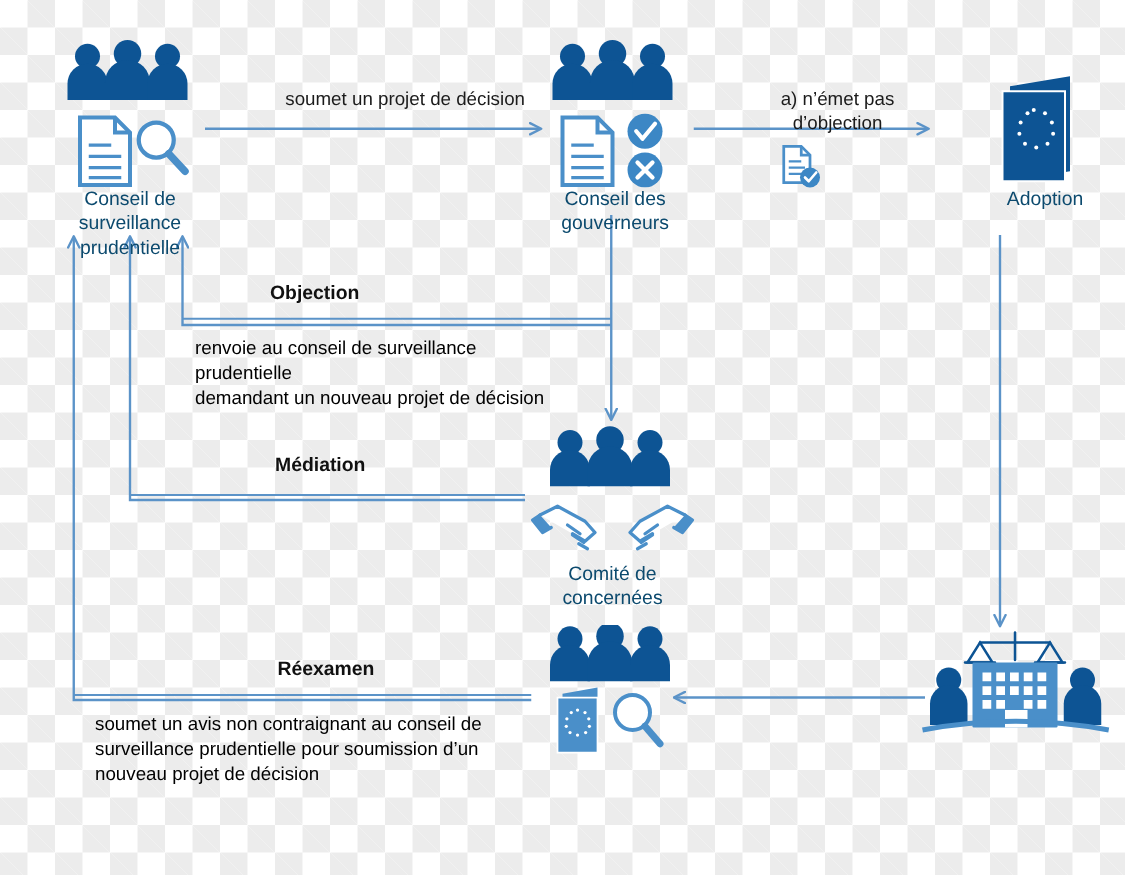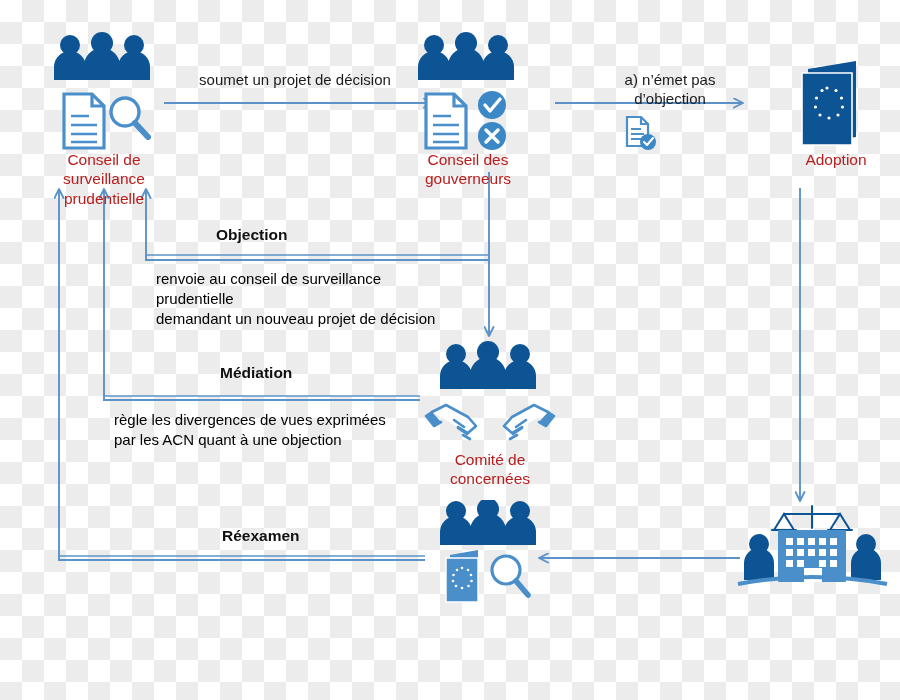--- a/index.html
+++ b/index.html
@@ -26,21 +26,21 @@
     background-position: 0 0, 22px 22px;
     z-index: 0;
   }
   .layer { position: absolute; inset: 0; z-index: 2; }
   svg.edges { position: absolute; left: 0; top: 0; width: 900px; height: 700px; z-index: 1; }
 
   .node { position: absolute; text-align: center; z-index: 3; }
   .node .icons { position: relative; height: 118px; }
   .node .caption {
     font-size: 15.5px;
-    color: #b91c1c;
+    color: #0c4a6e;
     line-height: 1.25;
     white-space: pre-line;
   }
 
   .edge-label {
     position: absolute;
     font-size: 15px;
     color: #1b1b1b;
     line-height: 1.28;
     z-index: 4;
@@ -124,21 +124,21 @@
             <circle cx="101" cy="80" r="14" fill="#ffffff"></circle>
             <path d="M111 91 L124 105" stroke-width="6" stroke-linecap="round"></path>
           </g>
         </svg>
       </div>
       <div class="caption">Conseil de
 surveillance
 prudentielle</div>
     </div>
 
-    <div class="node" style="left:388px; top:32px; width:160px;text-align:center;">
+    <div class="node" style="left:412px; top:32px; width:160px;text-align:center;">
       <div class="icons">
         <svg width="160" height="118" viewBox="0 0 160 118">
           <g fill="#0d5494">
             <circle cx="46" cy="13" r="10"></circle>
             <path d="M30 48 v-13 a16 16 0 0 1 32 0 v13 z"></path>
             <circle cx="78" cy="11" r="11"></circle>
             <path d="M60 48 v-14 a18 18 0 0 1 36 0 v14 z"></path>
             <circle cx="110" cy="13" r="10"></circle>
             <path d="M94 48 v-13 a16 16 0 0 1 32 0 v13 z"></path>
           </g>
@@ -279,21 +279,21 @@
             <circle cx="29" cy="44" r="10"></circle>
             <path d="M14 80 v-17 a15 15 0 0 1 30 0 v17 z"></path>
             <circle cx="136" cy="44" r="10"></circle>
             <path d="M121 80 v-17 a15 15 0 0 1 30 0 v17 z"></path>
           </g>
           <path d="M8 84 Q82 70 157 84" fill="none" stroke="#4a8fc9" stroke-width="4"></path>
         </svg>
       </div>
     </div>
 
-    <div class="edge-label center" style="left:170px; top:70px; width:250px;">soumet un projet de décision</div>
+    <div class="edge-label center" style="left:170px; top:70px; width:250px;text-align:right;">soumet un projet de décision</div>
 
     <div class="edge-label center" style="left:590px; top:70px; width:160px;">a) n’émet pas
 d’objection</div>
 
     <div style="position:absolute; left:615px; top:113px; z-index:4;">
       <svg width="50" height="40" viewBox="0 0 50 40">
         <g fill="none" stroke="#4a8fc9" stroke-width="2.2">
           <path d="M12 4 h14 l7 7 v22 h-21 z" fill="#ffffff"></path>
           <path d="M26 4 v7 h7"></path>
           <path d="M16 16 h10 M16 21 h13 M16 26 h13" stroke-width="1.8"></path>
@@ -304,19 +304,20 @@
     </div>
 
 
 
     <div class="sect-title" style="left:216px; top:226px;">Objection</div>
     <div class="sect-body" style="left:156px; top:269px; width:370px;">renvoie au conseil de surveillance
 prudentielle
 demandant un nouveau projet  de décision</div>
 
     <div class="sect-title" style="left:220px; top:364px;">Médiation</div>
-    <div class="sect-body" style="left:114px; top:410px; width:360px;">règle les divergences de vues exprimées
-par les ACN quant à une objection</div>
 
     <div class="sect-title" style="left:222px; top:527px;">Réexamen</div>
+    <div class="sect-body" style="left:76px; top:570px; width:420px;">soumet un avis non contraignant au conseil de
+surveillance prudentielle pour soumission d’un
+nouveau projet de décision</div>
 
   </div>
 </div>
 
 </body></html>

